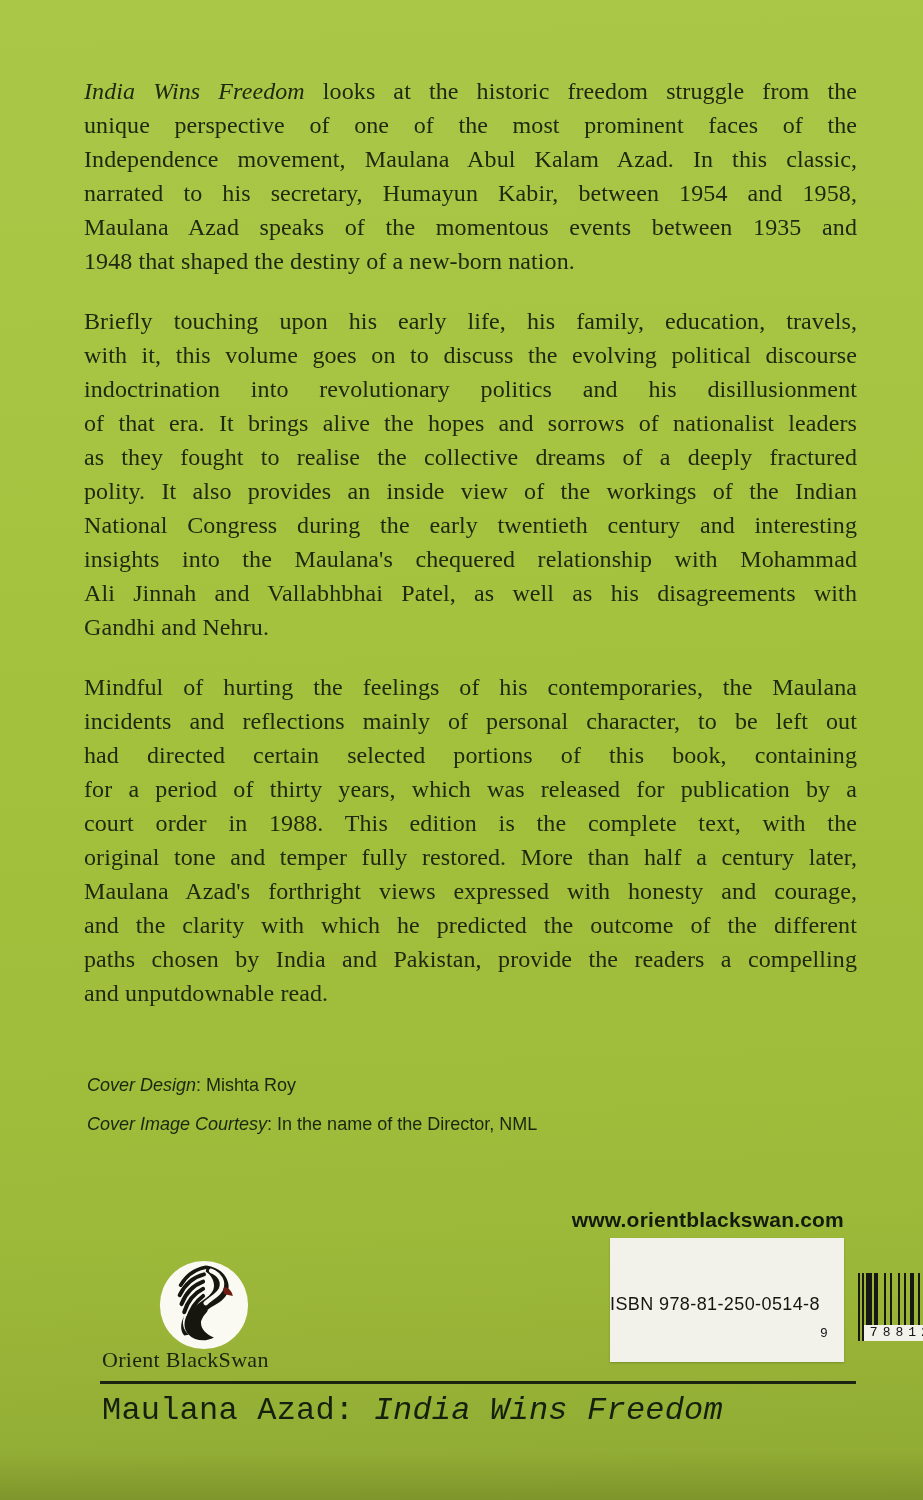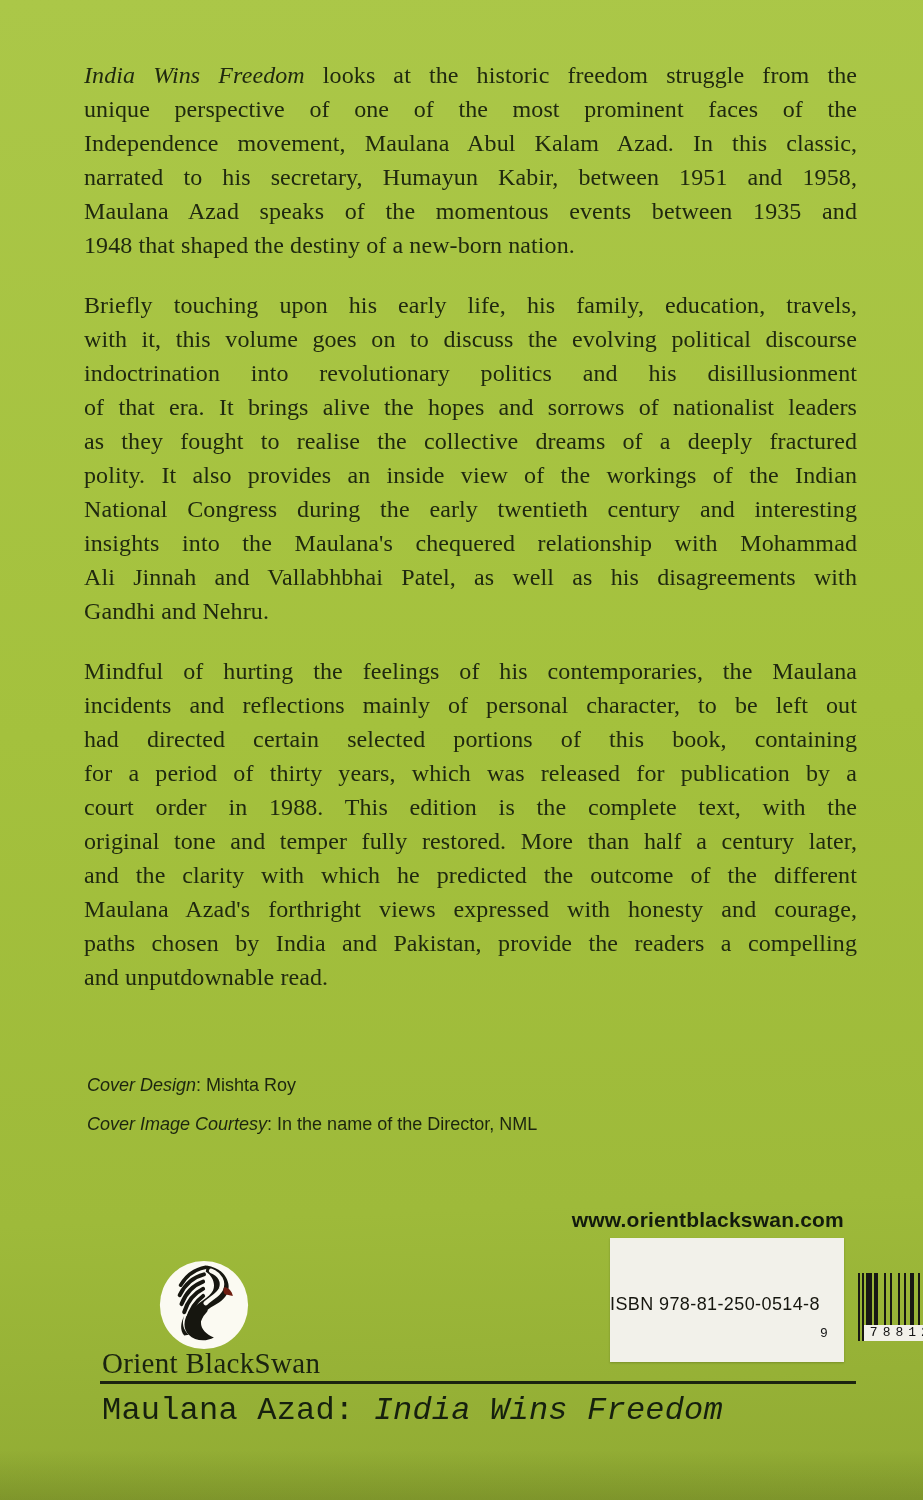--- a/index.html
+++ b/index.html
@@ -16,21 +16,21 @@
     color:var(--ink,#20290f);
     font-family:"Liberation Serif", serif;
   }
   .cover::after{
     content:'';position:absolute;left:0;right:0;bottom:0;height:50px;
     background:linear-gradient(rgba(0,0,0,0), rgba(40,50,5,0.18));
     pointer-events:none;
   }
   
   .synopsis{
-    position:absolute;left:84px;top:58px;width:773px;
+    position:absolute;left:84px;top:74px;width:773px;
     font-size:24px;line-height:34px;
   }
   .para{margin:0 0 26px 0;}
   .line{text-align:justify;text-align-last:justify;letter-spacing:.1px;}
   .line.last{text-align-last:left;}
   .line i{font-style:italic;}
   
   .credits{
     position:absolute;left:87px;top:1066px;
     font-family:"Liberation Sans", sans-serif;
@@ -71,41 +71,41 @@
     letter-spacing:5px;text-indent:5px;text-align:center;color:#141414;white-space:nowrap;overflow:hidden;
   }
   .bc-left{left:6px;width:84px;}
   .bc-right{left:100px;width:84px;}
   
   .logo{position:absolute;left:159px;top:1260px;width:90px;height:90px;}
   .logo svg{display:block;width:100%;height:100%;}
   .publisher-name{
     position:absolute;left:102px;top:1347px;
     font-family:"Liberation Serif", serif;
-    font-size:29px;color:#1b2410;letter-spacing:.3px;text-align:right;
+    font-size:22px;color:#1b2410;letter-spacing:.3px;text-align:right;
   }
   .rule{position:absolute;left:100px;top:1381px;width:756px;height:3px;background:#1b2410;}
   .footer-line{
     position:absolute;left:102px;top:1392px;
     font-family:Liberation Mono, monospace;
     font-size:32px;color:#16200e;letter-spacing:.2px;
   }
   .footer-line i{font-style:italic;}
 </style>
 </head>
 <body>
 
 <div class="cover">
 
   <div class="synopsis">
       <div class="para">
         <div class="line"><i>India Wins Freedom</i> looks at the historic freedom struggle from the</div>
         <div class="line">unique perspective of one of the most prominent faces of the</div>
         <div class="line">Independence movement, Maulana Abul Kalam Azad. In this classic,</div>
-        <div class="line">narrated to his secretary, Humayun Kabir, between 1951 and 1958,</div>
+        <div class="line">narrated to his secretary, Humayun Kabir, between 1954 and 1958,</div>
         <div class="line">Maulana Azad speaks of the momentous events between 1935 and</div>
         <div class="line last">1948 that shaped the destiny of a new-born nation.</div>
       </div>
       <div class="para">
         <div class="line">Briefly touching upon his early life, his family, education, travels,</div>
         <div class="line">with it, this volume goes on to discuss the evolving political discourse</div>
         <div class="line">indoctrination into revolutionary politics and his disillusionment</div>
         <div class="line">of that era. It brings alive the hopes and sorrows of nationalist leaders</div>
         <div class="line">as they fought to realise the collective dreams of a deeply fractured</div>
         <div class="line">polity. It also provides an inside view of the workings of the Indian</div>
@@ -114,22 +114,22 @@
         <div class="line">Ali Jinnah and Vallabhbhai Patel, as well as his disagreements with</div>
         <div class="line last">Gandhi and Nehru.</div>
       </div>
       <div class="para">
         <div class="line">Mindful of hurting the feelings of his contemporaries, the Maulana</div>
         <div class="line">incidents and reflections mainly of personal character, to be left out</div>
         <div class="line">had directed certain selected portions of this book, containing</div>
         <div class="line">for a period of thirty years, which was released for publication by a</div>
         <div class="line">court order in 1988. This edition is the complete text, with the</div>
         <div class="line">original tone and temper fully restored. More than half a century later,</div>
+        <div class="line">Maulana Azad's forthright views expressed with honesty and courage,</div>
         <div class="line">and the clarity with which he predicted the outcome of the different</div>
-        <div class="line">Maulana Azad's forthright views expressed with honesty and courage,</div>
         <div class="line">paths chosen by India and Pakistan, provide the readers a compelling</div>
         <div class="line last">and unputdownable read.</div>
       </div>
     </div>
 
   <div class="credits">
     <div><span class="credit-label">Cover Design</span><span>: Mishta Roy</span></div>
     <div><span class="credit-label">Cover Image Courtesy</span><span>: In the name of the Director, NML</span></div>
   </div>
 

